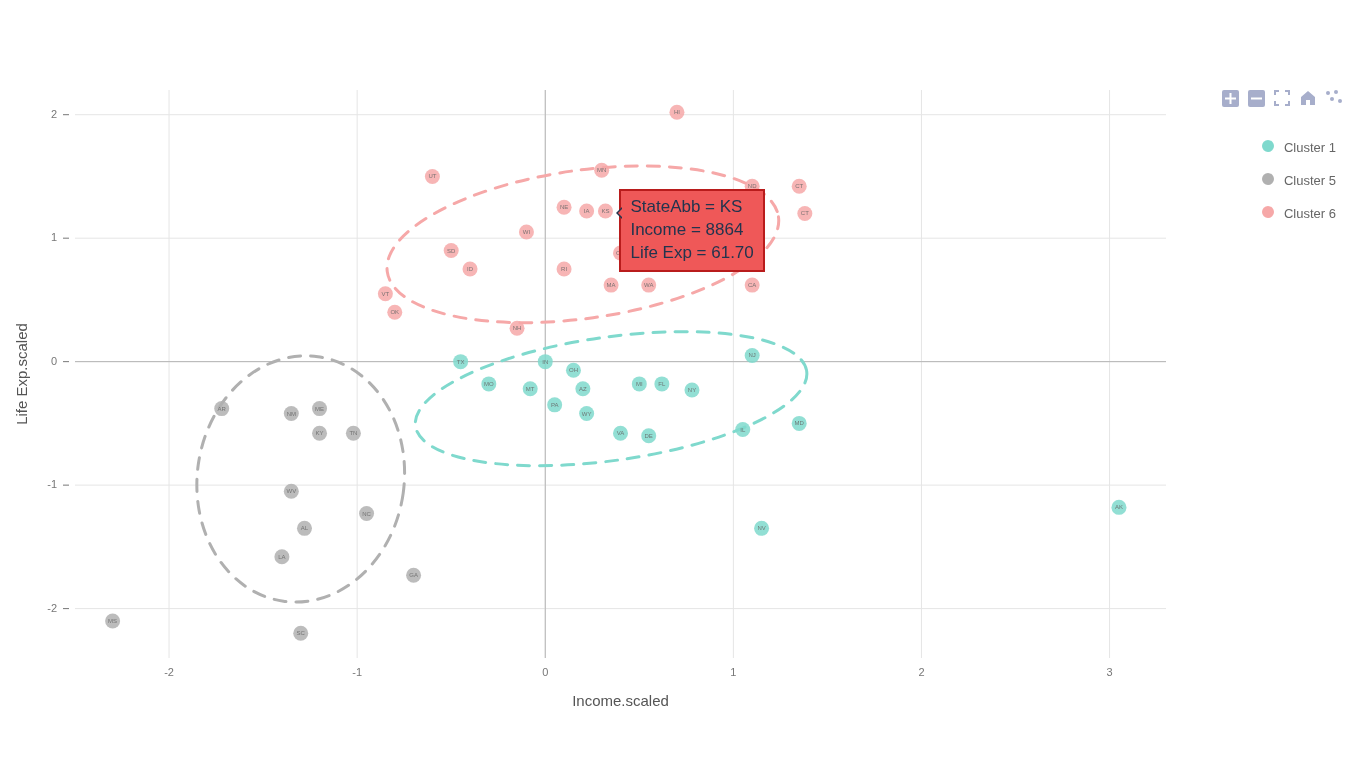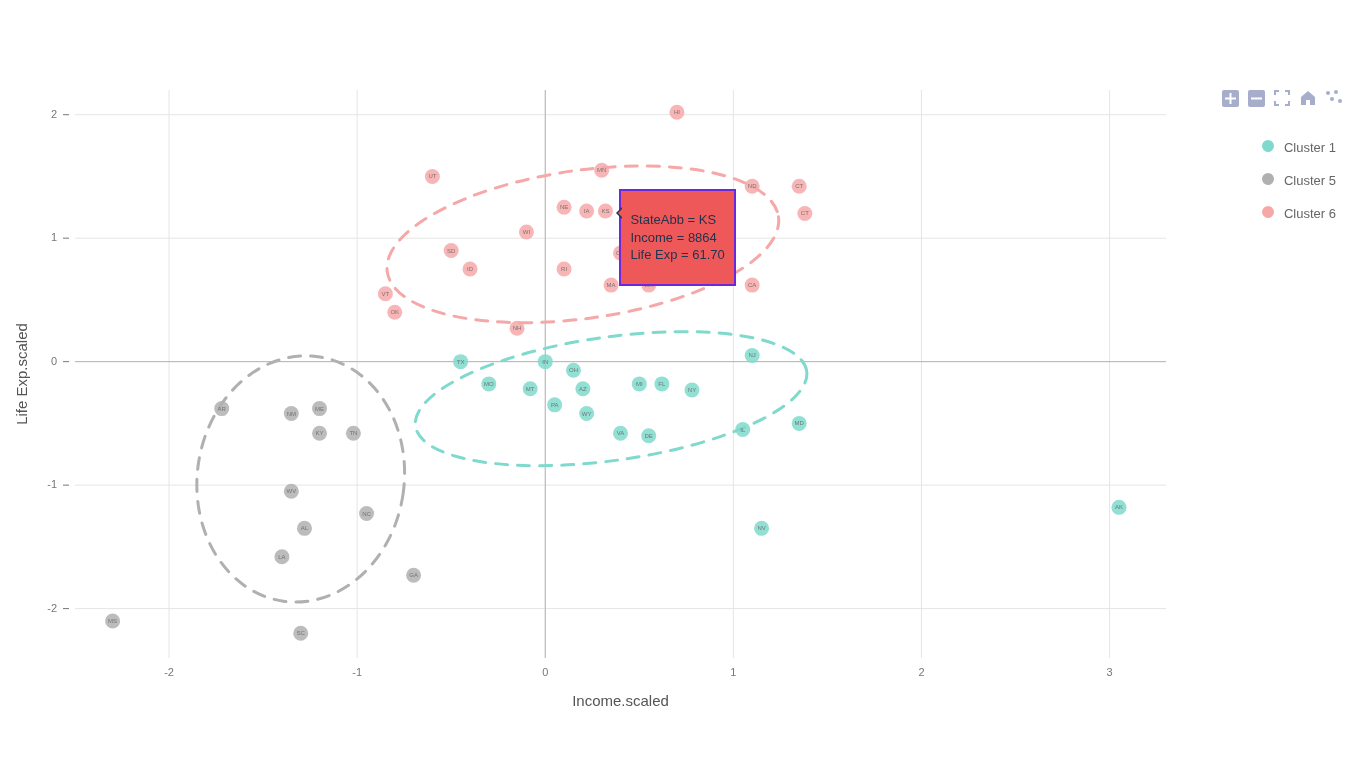--- a/index.html
+++ b/index.html
@@ -95,25 +95,25 @@
     align-items: center;
     justify-content: center;
     cursor: pointer;
     color: #a7aecb;
   }
   .tool svg { display: block; }
 
   .tooltip {
     position: absolute;
     background: #ef5858;
-    border: 2px solid #6d28d9;
+    border: 2px solid #b91c1c;
     color: #23344e;
-    font-size: 13px;
+    font-size: 17px;
     line-height: 1.35;
-    padding: 20px 9px;
+    padding: 5px 9px;
     white-space: nowrap;
   }
   .tooltip::before {
     content: "";
     position: absolute;
     left: -11px;
     top: 16px;
     border: 6px solid transparent;
     border-right-color: #23344e;
   }

